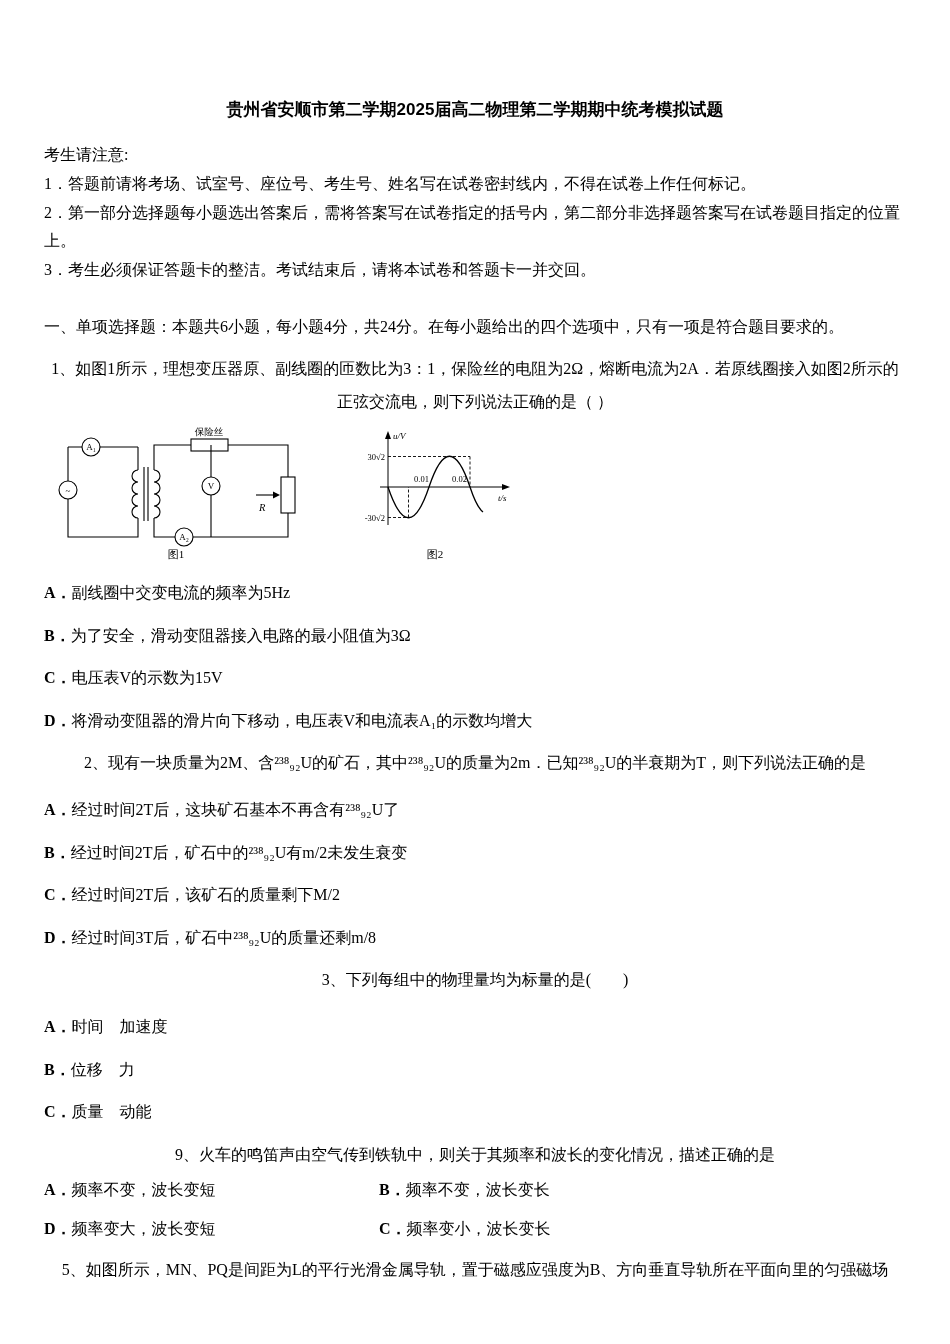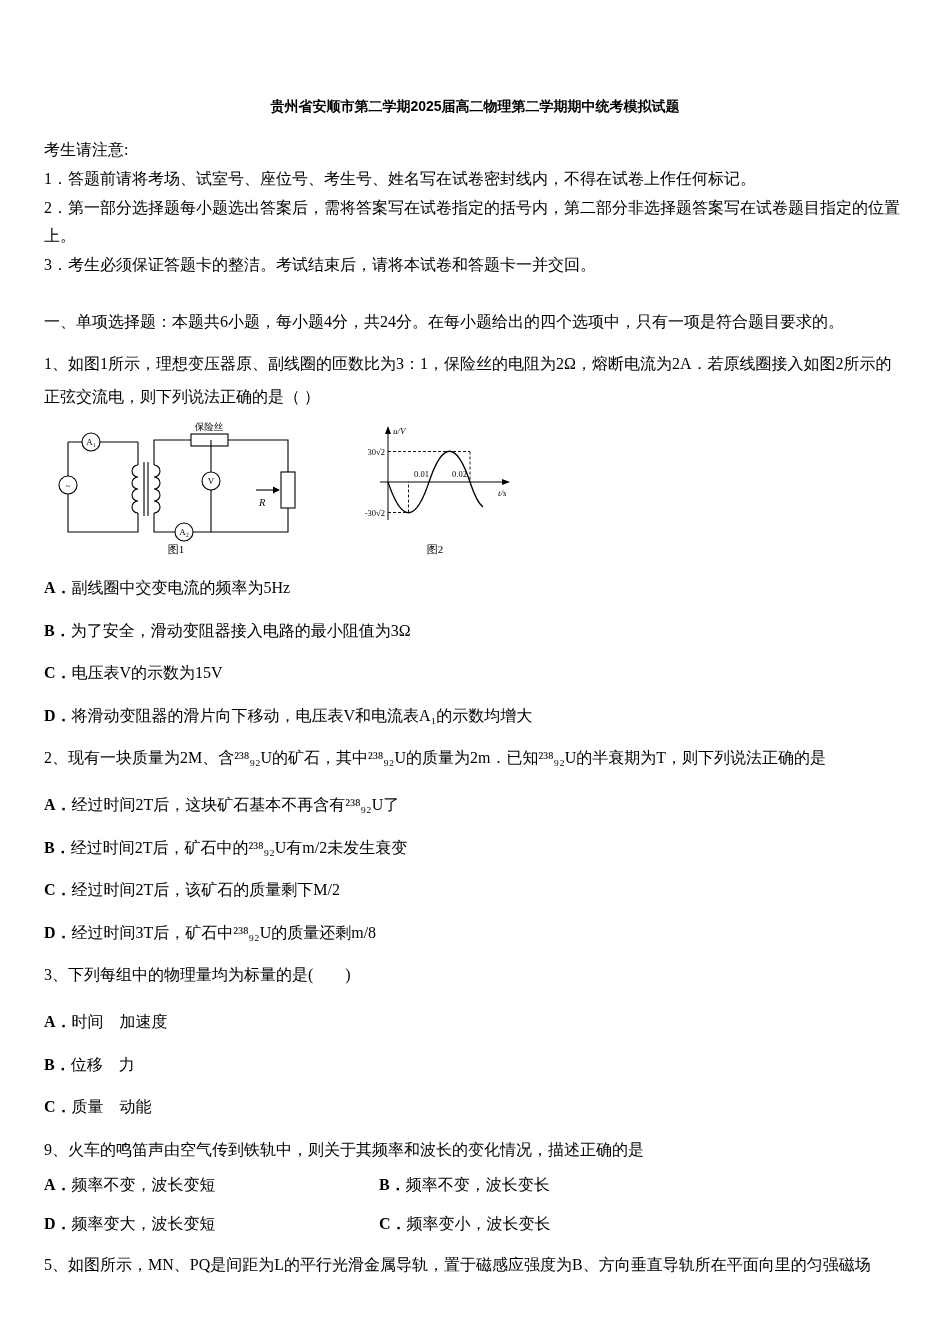--- a/index.html
+++ b/index.html
@@ -13,34 +13,35 @@
     box-sizing: border-box;
     padding: 98px 44px 40px 44px;
     font-family: "Liberation Serif", "DejaVu Serif", serif;
     font-size: 16px;
     color: #000;
   }
   .doc-title {
     text-align: center;
     font-family: "Liberation Sans", "DejaVu Sans", sans-serif;
     font-weight: bold;
-    font-size: 14px;
+    font-size: 17px;
     margin: 0 0 20px 0;
   }
   .notice p {
     margin: 0;
     line-height: 1.8;
   }
   .section-header {
     margin: 28px 0 6px 0;
     line-height: 1.8;
   }
   .stem {
     margin: 10px 0 6px 0;
     line-height: 2.1;
+    text-align: center;
   }
   .option {
     margin: 17px 0 13px 0;
     line-height: 1.6;
   }
   .opt-label { font-weight: bold; }
   .option-grid {
     display: grid;
     grid-template-columns: 335px 1fr;
     row-gap: 13px;

